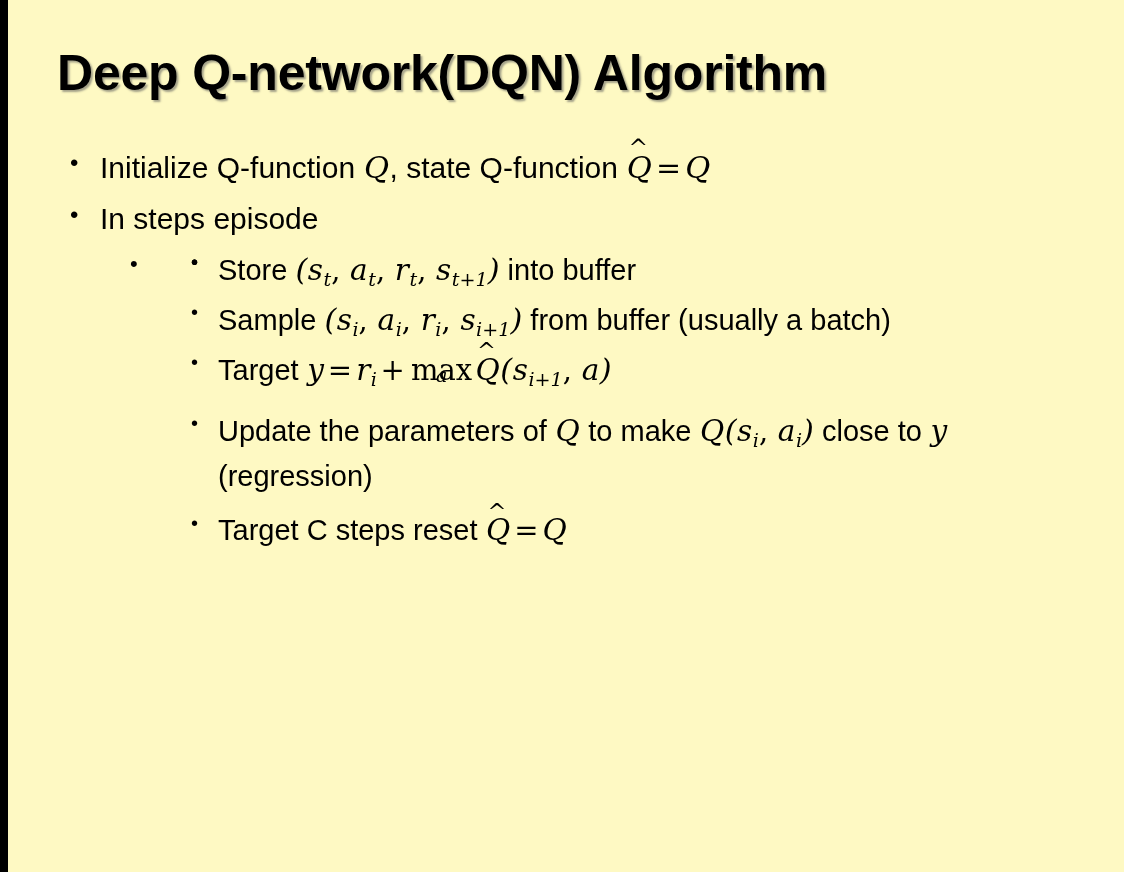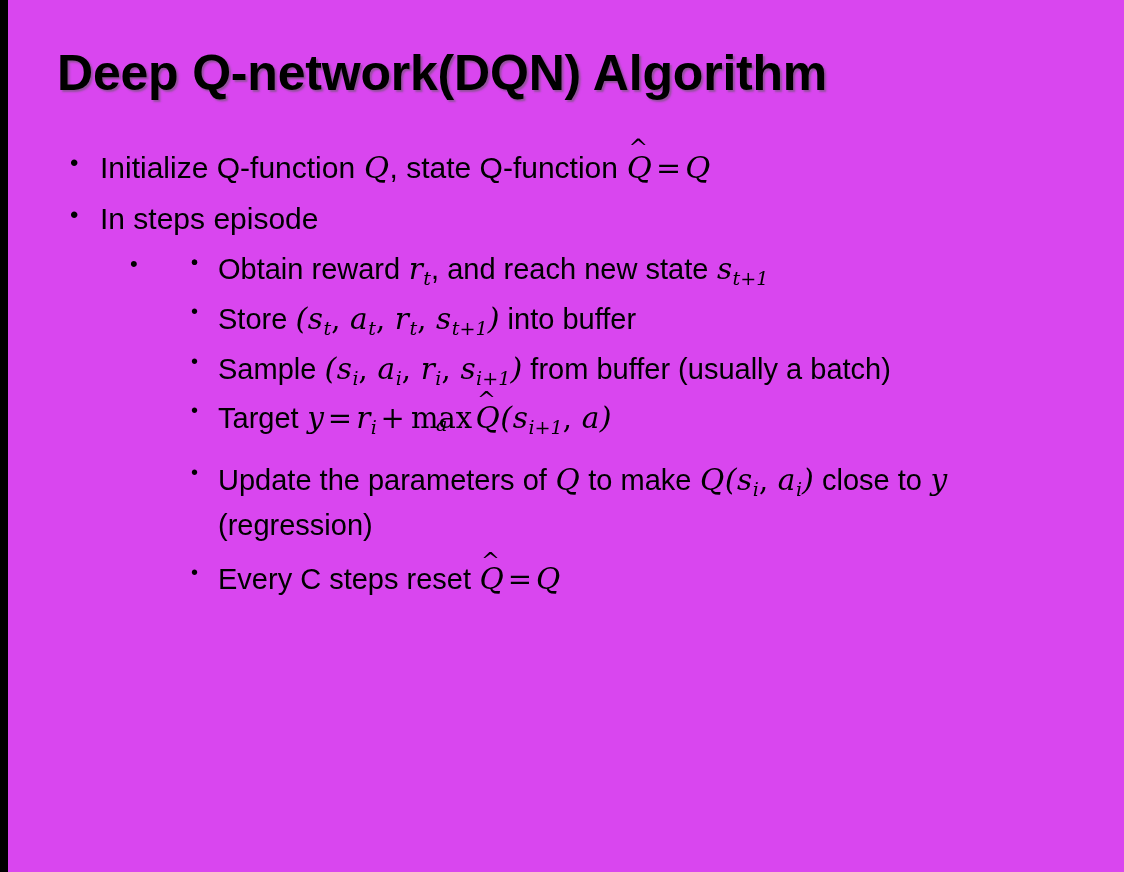--- a/index.html
+++ b/index.html
@@ -11,21 +11,21 @@
     width: 1124px;
     height: 872px;
     font-family: "Liberation Sans", sans-serif;
     color: #000000;
     overflow: hidden;
   }
   .slide {
     position: relative;
     width: 1124px;
     height: 872px;
-    background: #d946ef;
+    background: #fef9c3;
     box-sizing: border-box;
   }
   .left-band {
     position: absolute;
     left: 0;
     top: 0;
     width: 8px;
     height: 872px;
     background: #000000;
   }
@@ -175,21 +175,20 @@
     <div class="bullet lvl2">
       <span class="dot">•</span>
     </div>
 
     <div class="bullet lvl3">
       <span class="dot">•</span>
     </div>
 
     <div class="bullet lvl3">
       <span class="dot">•</span>
-      <span class="txt"><span>Obtain reward </span><span class="mi">r</span><span class="sub">t</span><span>, and reach new state </span><span class="mi">s</span><span class="sub">t+1</span></span>
     </div>
 
     <div class="bullet lvl3">
       <span class="dot">•</span>
       <span class="txt"><span>Store </span><span class="mparen">(</span><span class="mi">s</span><span class="sub">t</span><span class="mn">, </span><span class="mi">a</span><span class="sub">t</span><span class="mn">, </span><span class="mi">r</span><span class="sub">t</span><span class="mn">, </span><span class="mi">s</span><span class="sub">t+1</span><span class="mparen">)</span><span> into buffer</span></span>
     </div>
 
     <div class="bullet lvl3">
       <span class="dot">•</span>
       <span class="txt"><span>Sample </span><span class="mparen">(</span><span class="mi">s</span><span class="sub">i</span><span class="mn">, </span><span class="mi">a</span><span class="sub">i</span><span class="mn">, </span><span class="mi">r</span><span class="sub">i</span><span class="mn">, </span><span class="mi">s</span><span class="sub">i+1</span><span class="mparen">)</span><span> from buffer (usually a batch)</span></span>
@@ -200,17 +199,17 @@
       <span class="txt"><span>Target </span><span class="mi">y</span><span class="mo">=</span><span class="mi">r</span><span class="sub">i</span><span class="mo">+</span><span class="maxop"><span>max</span><span class="under">a</span></span><span class="hat"><span class="acc">^</span><span class="mi">Q</span></span><span class="mparen">(</span><span class="mi">s</span><span class="sub">i+1</span><span class="mn">, </span><span class="mi">a</span><span class="mparen">)</span></span>
     </div>
 
     <div class="bullet lvl3">
       <span class="dot">•</span>
       <span class="txt"><span>Update the parameters of </span><span class="mi">Q</span><span> to make </span><span class="mi">Q</span><span class="mparen">(</span><span class="mi">s</span><span class="sub">i</span><span class="mn">, </span><span class="mi">a</span><span class="sub">i</span><span class="mparen">)</span><span> close to </span><span class="mi">y</span><span> (regression)</span></span>
     </div>
 
     <div class="bullet lvl3" style="margin-top:12px;">
       <span class="dot">•</span>
-      <span class="txt"><span>Every C steps reset </span><span class="hat"><span class="acc">^</span><span class="mi">Q</span></span><span class="mo">=</span><span class="mi">Q</span></span>
+      <span class="txt"><span>Target C steps reset </span><span class="hat"><span class="acc">^</span><span class="mi">Q</span></span><span class="mo">=</span><span class="mi">Q</span></span>
     </div>
 
   </div>
 </div>
 
 </body></html>

